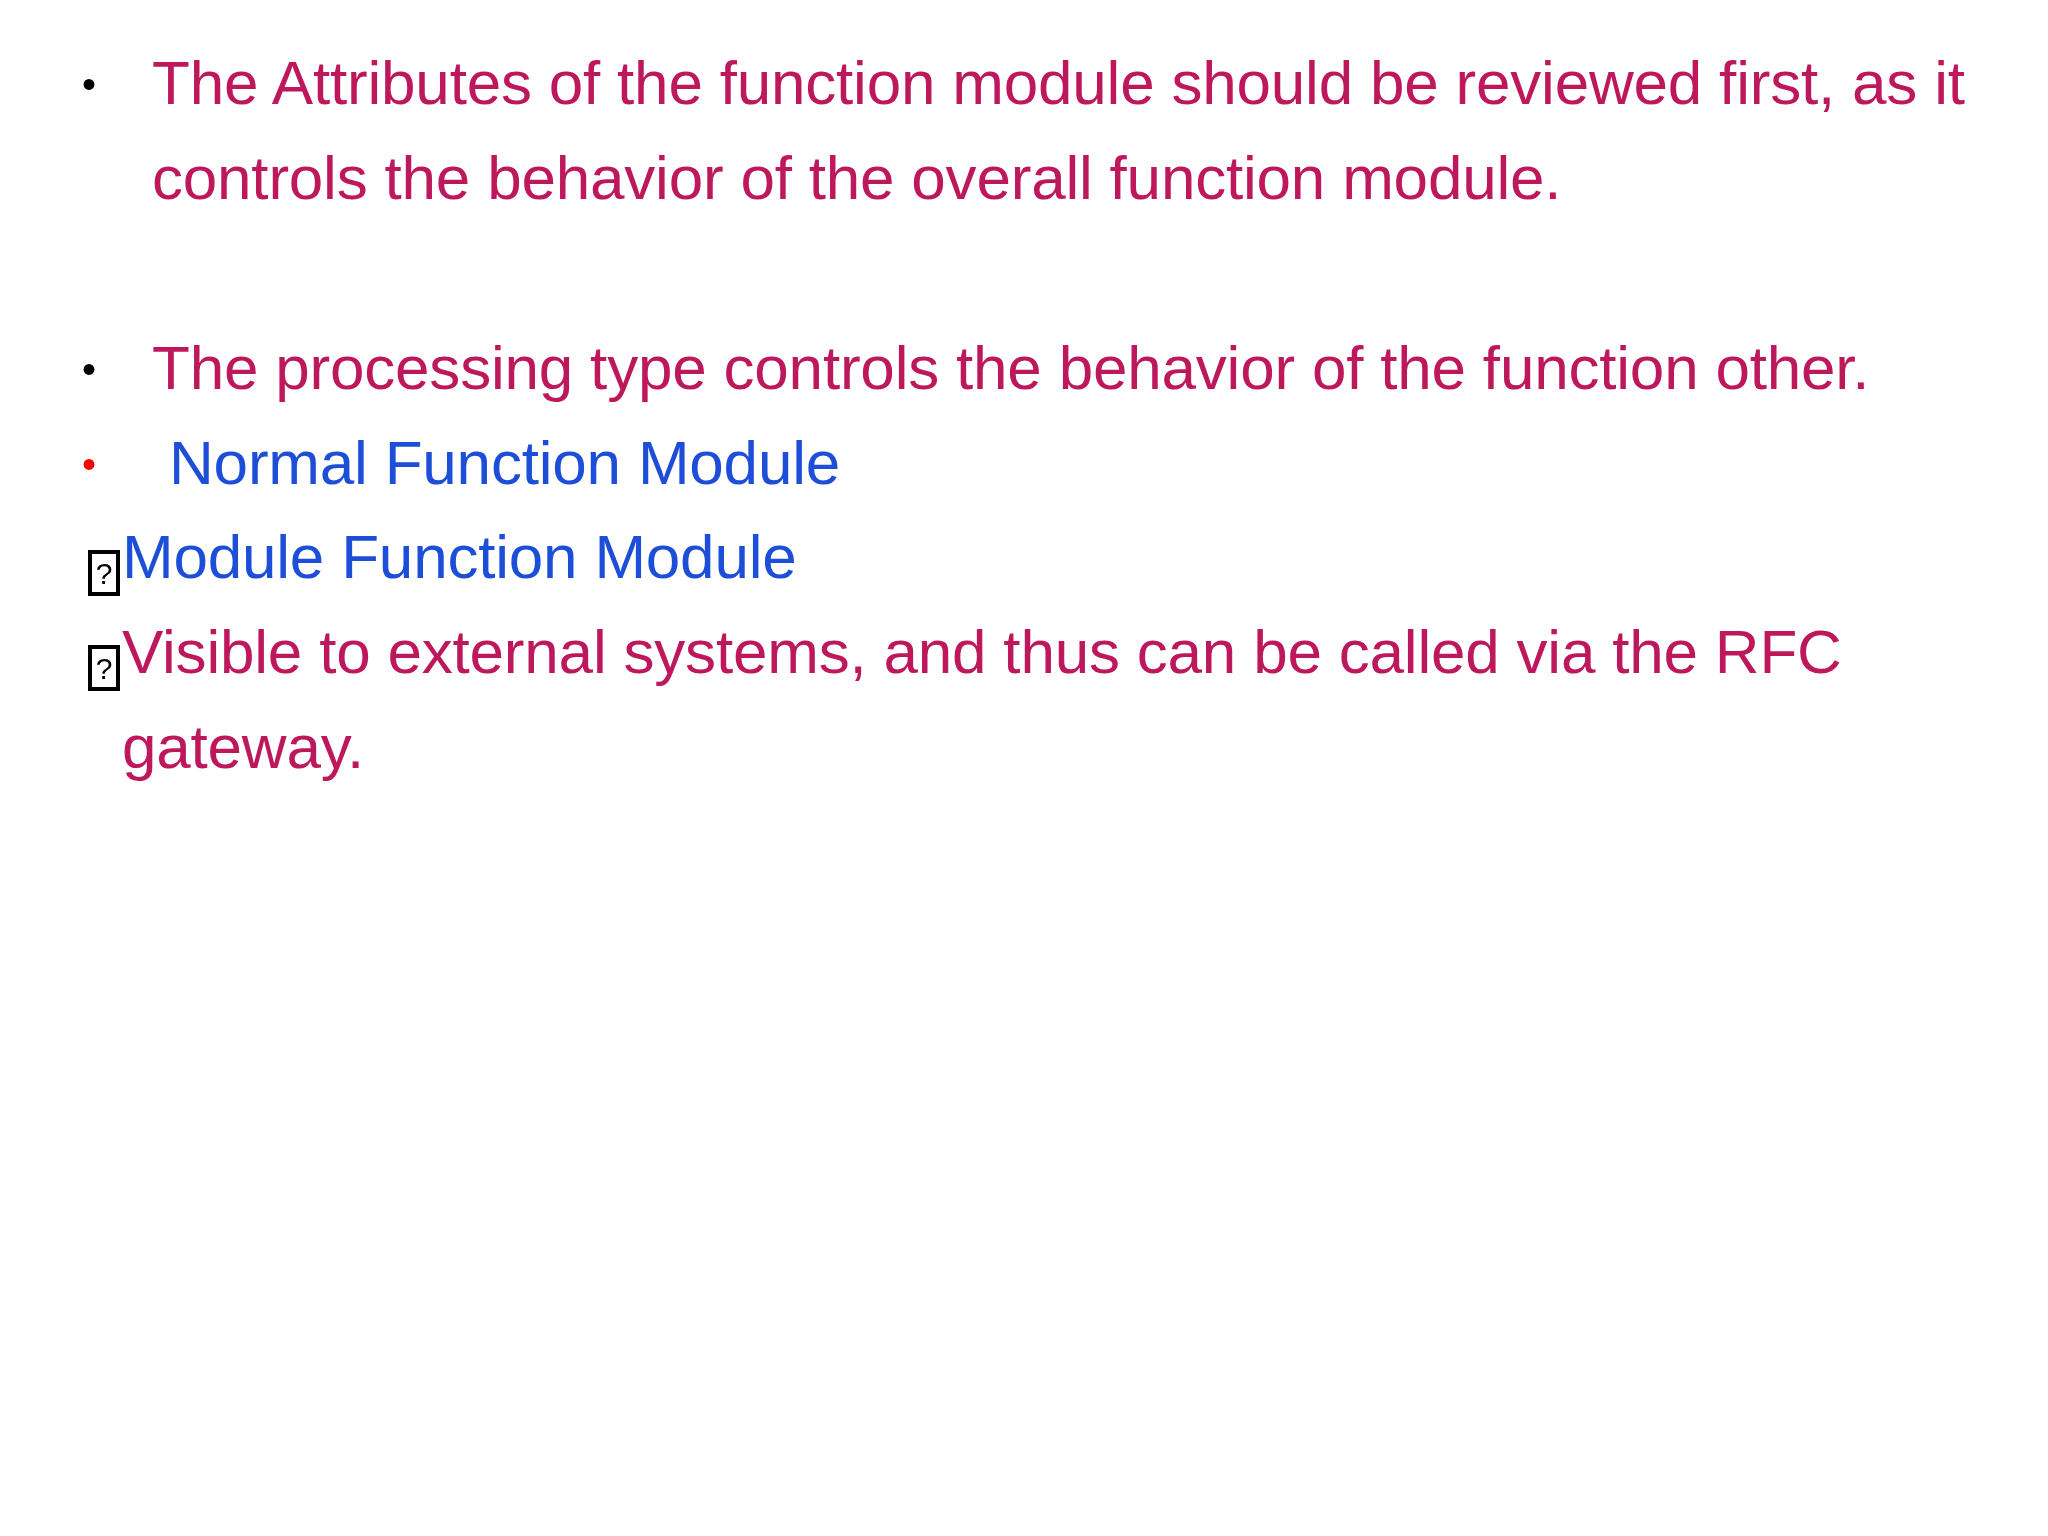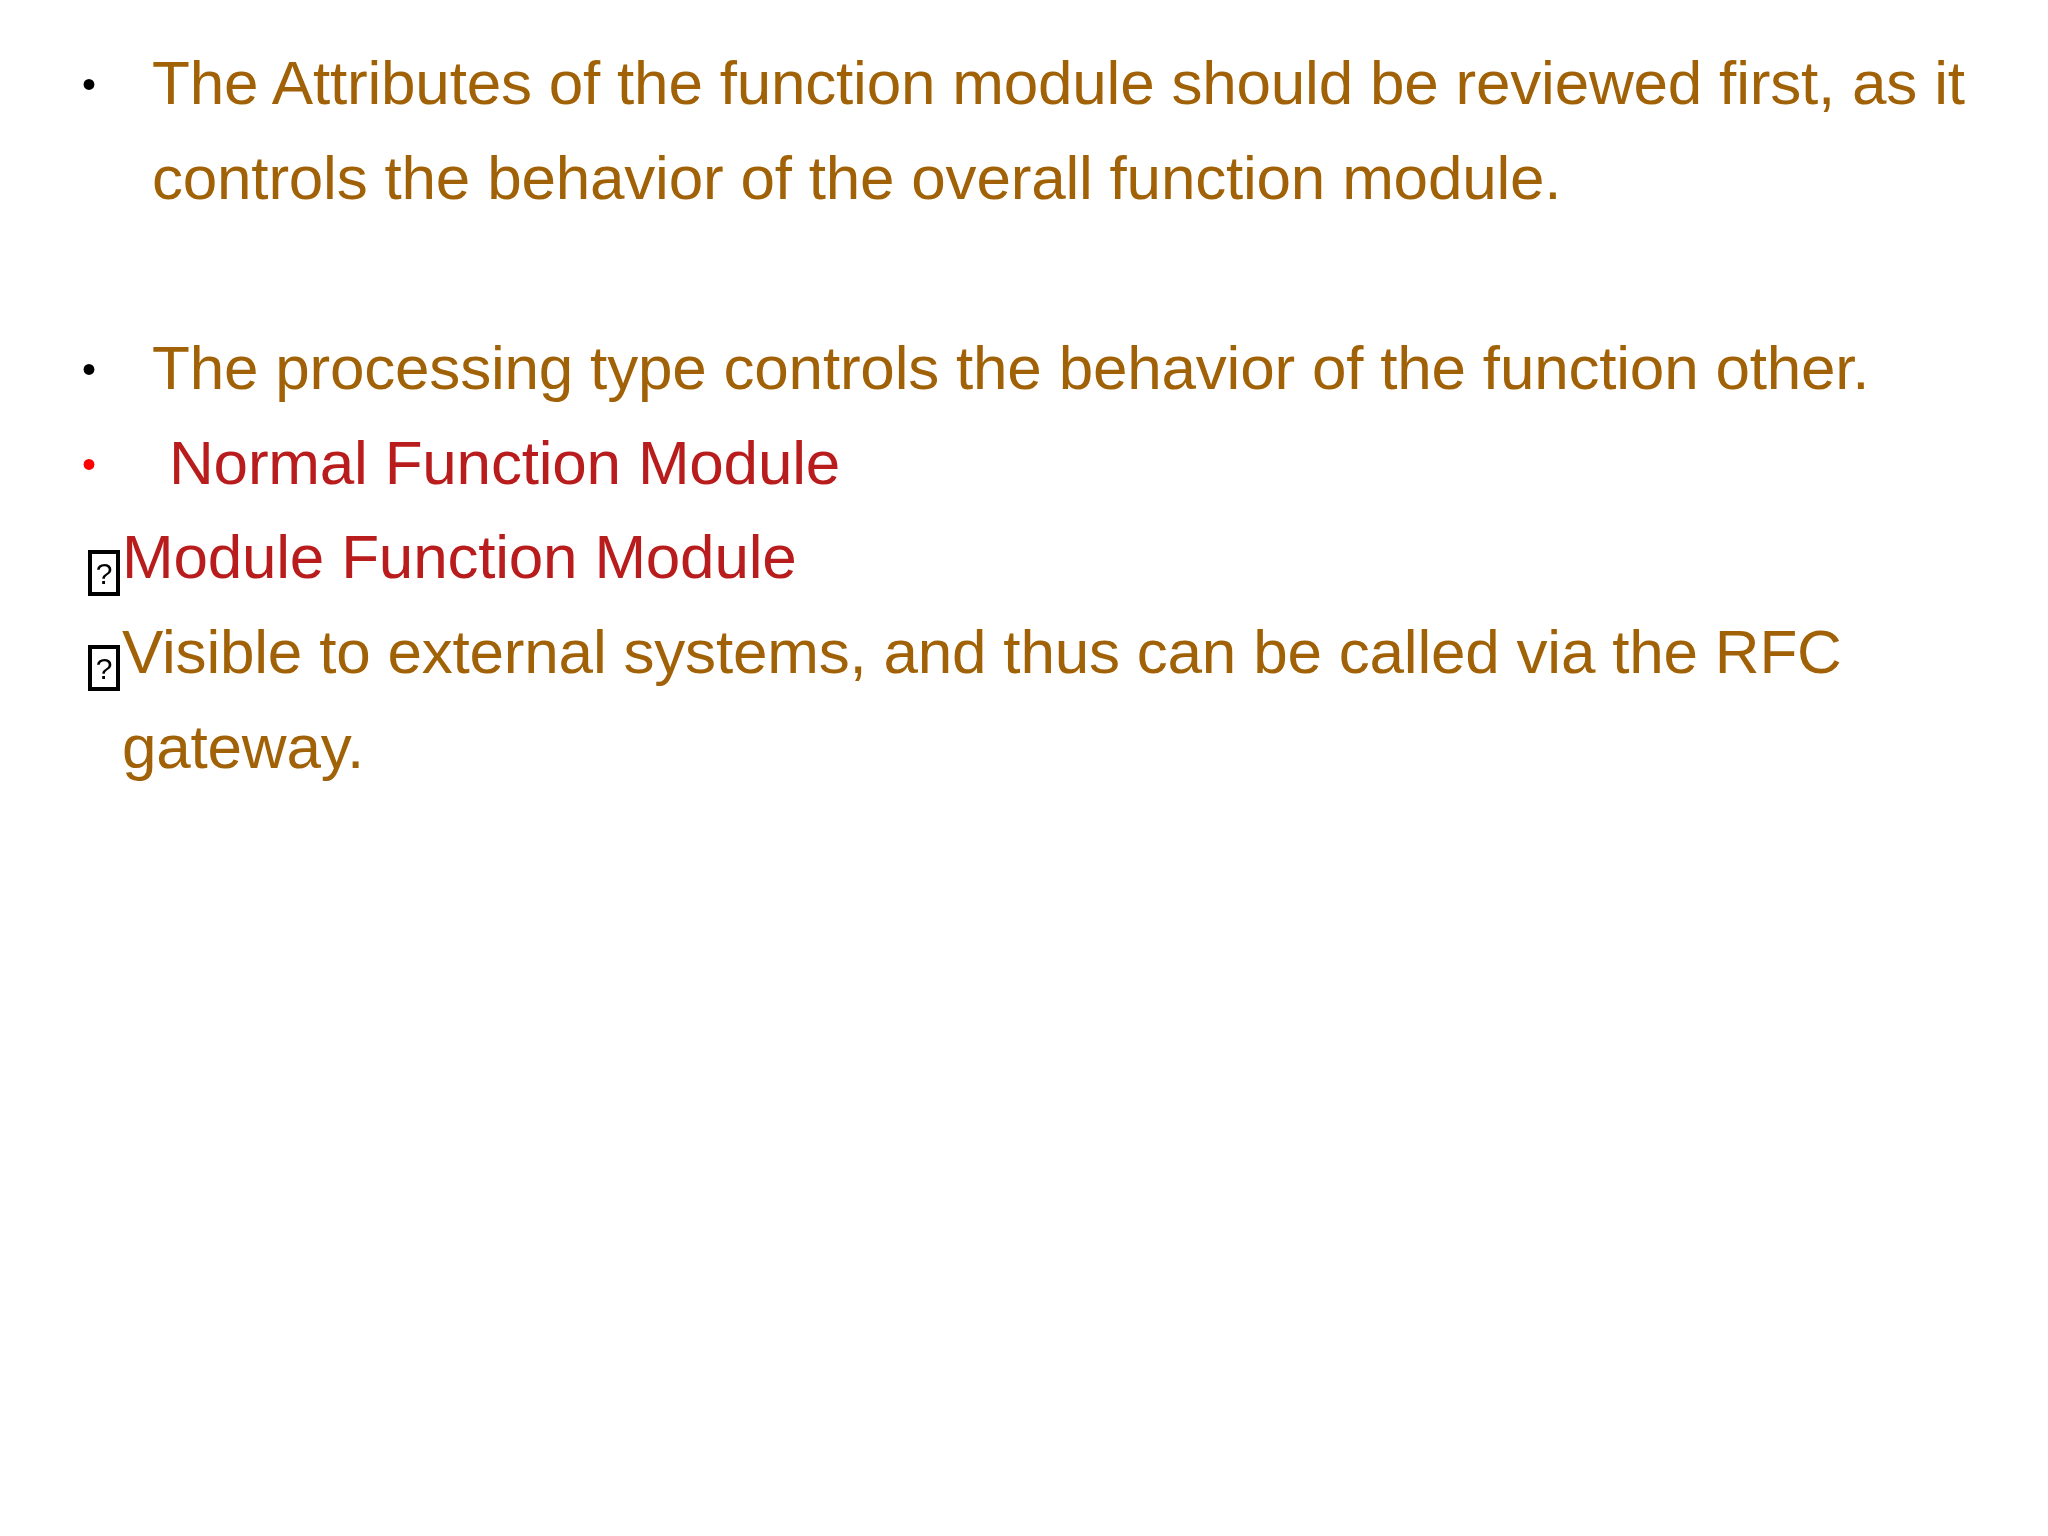--- a/index.html
+++ b/index.html
@@ -76,22 +76,22 @@
     box-sizing: border-box;
     position: relative;
     top: 6px;
     font-size: 30px;
     line-height: 40px;
     text-align: center;
     color: #000000;
     font-family: "Liberation Sans", sans-serif;
   }
 
-  .red   { color: #b91c1c; }
-  .black { color: #a16207; }
+  .red   { color: #1d4ed8; }
+  .black { color: #be185d; }
 
   
   .para.no-bullet .bullet-col { width: 92px; }
 
   
   .spacer {
     height: 95px;
   }
   .indent-space { white-space: pre; }
 </style>

